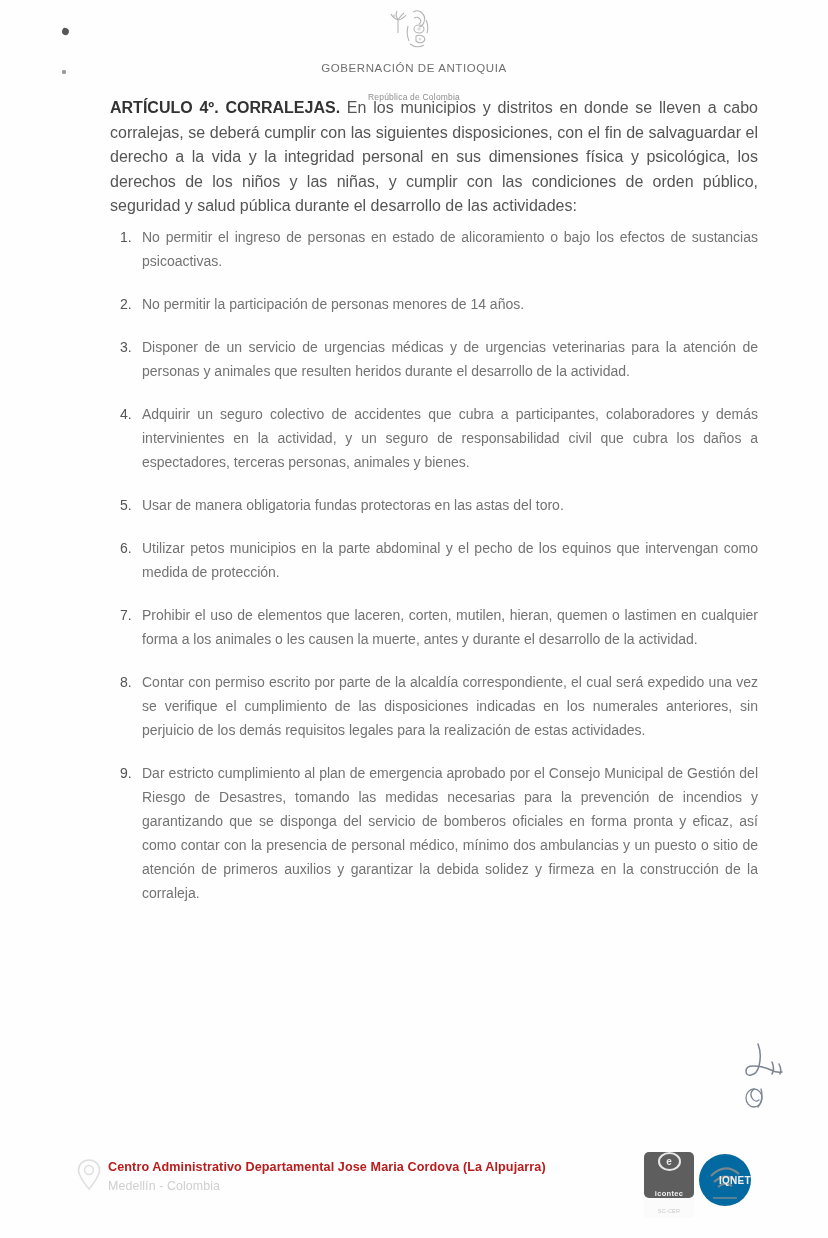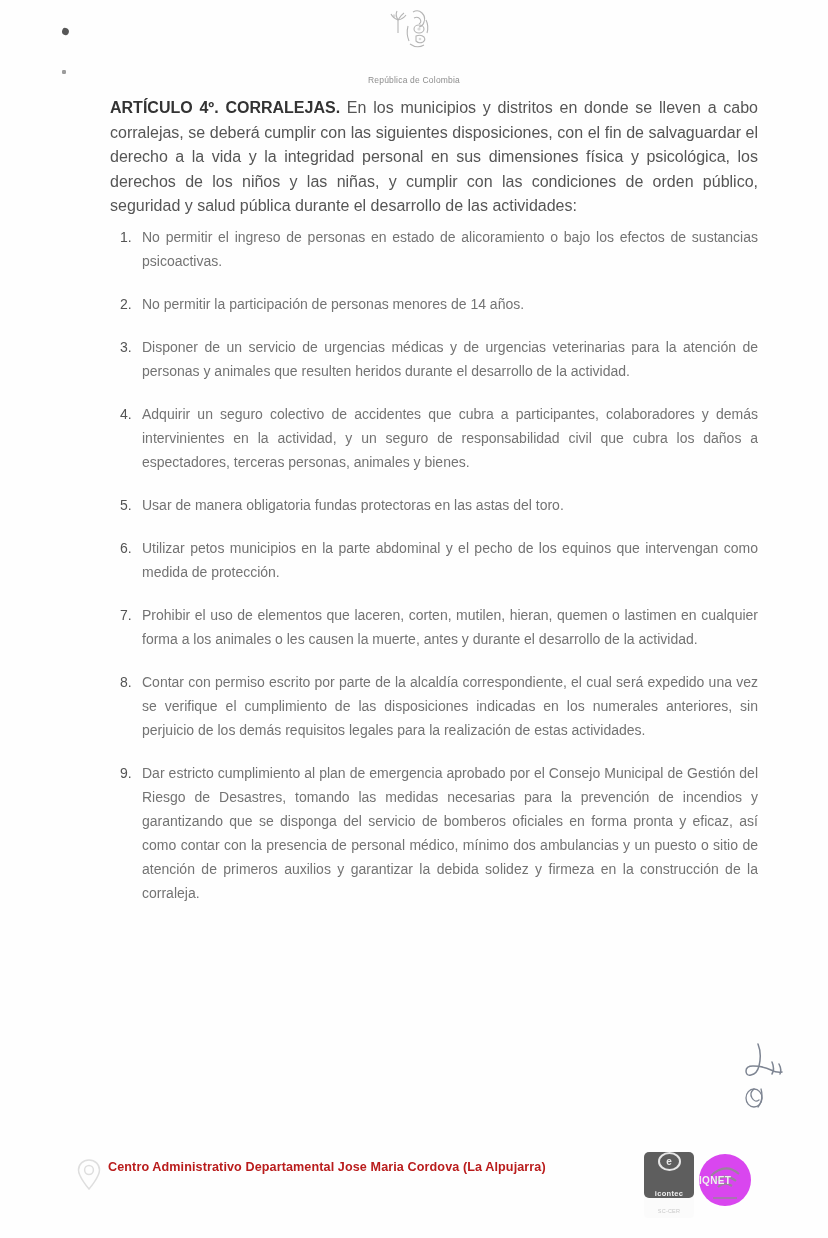--- a/index.html
+++ b/index.html
@@ -247,25 +247,25 @@
     bottom: 4px; left: 0; right: 0;
     text-align: center;
     font-size: 5.5px;
     color: #cacaca;
     letter-spacing: .2px;
   }
   .logo-iqnet {
     width: 52px;
     height: 52px;
     border-radius: 50%;
-    background: #d946ef;
+    background: #0369a1;
     position: relative;
     display: flex;
     align-items: center;
-    justify-content: flex-start;
+    justify-content: flex-end;
     margin-top: 2px;
   }
   .logo-iqnet .arcs {
     position: absolute;
     left: 0; top: 0;
   }
   .logo-iqnet .lbl {
     position: relative;
     font-size: 10px;
     color: #f0f0f0;
@@ -295,20 +295,21 @@
           <path d="M22 20 q-2 8 1 15"></path>
           <path d="M40 14 q3 6 1 13"></path>
         </g>
         <g fill="#7a7a7a" opacity=".55">
           <circle cx="33" cy="23" r="1.6"></circle>
           <circle cx="34" cy="33" r="1.3"></circle>
           <path d="M8 8 l2 2 -2 2 -2 -2 z"></path>
         </g>
       </svg>
     </div>
+    <div class="org-name">GOBERNACIÓN DE ANTIOQUIA</div>
     <div class="org-sub">República de Colombia</div>
   </div>
 
   <div class="body-area">
 
 
     <p class="article-para"><span class="art-label">ARTÍCULO 4º. CORRALEJAS.</span><span> En los municipios y distritos en donde se lleven a cabo corralejas, se deberá cumplir con las siguientes disposiciones, con el fin de salvaguardar el derecho a la vida y la integridad personal en sus dimensiones física y psicológica, los derechos de los niños y las niñas, y cumplir con las condiciones de orden público, seguridad y salud pública durante el desarrollo de las actividades:</span></p>
 
     <ol class="clauses">
       <li>
@@ -367,20 +368,21 @@
 
   <div class="footer">
     <div class="pin-icon">
       <svg viewBox="0 0 26 34" width="26" height="34" xmlns="http://www.w3.org/2000/svg">
         <path d="M13 2 C7 2 2.5 6.4 2.5 12 C2.5 19 13 31 13 31 C13 31 23.5 19 23.5 12 C23.5 6.4 19 2 13 2 Z" fill="none" stroke="#b8b8b8" stroke-width="1.5"></path>
         <circle cx="13" cy="12" r="4.4" fill="none" stroke="#b8b8b8" stroke-width="1.5"></circle>
       </svg>
     </div>
     <div class="footer-lines">
       <div class="f-line1">Centro Administrativo Departamental Jose Maria Cordova (La Alpujarra)</div>
+      <div class="f-line3">Medellín - Colombia</div>
     </div>
   </div>
 
   <div class="cert-logos">
     <div class="logo-icontec">
       <div class="blk">
         <div class="ring">e</div>
         <div class="lbl">icontec</div>
       </div>
       <div class="sub">SC-CER</div>

